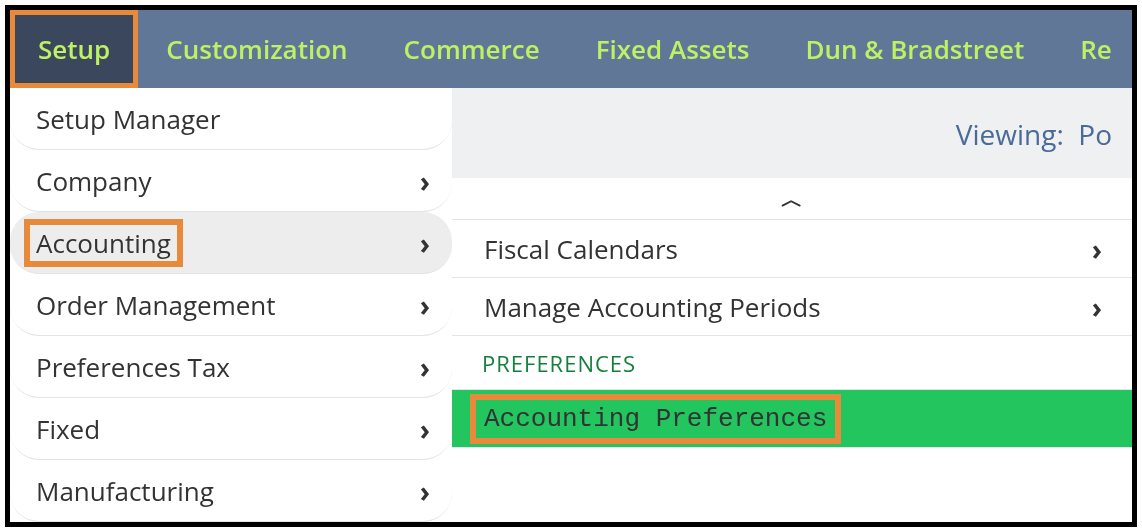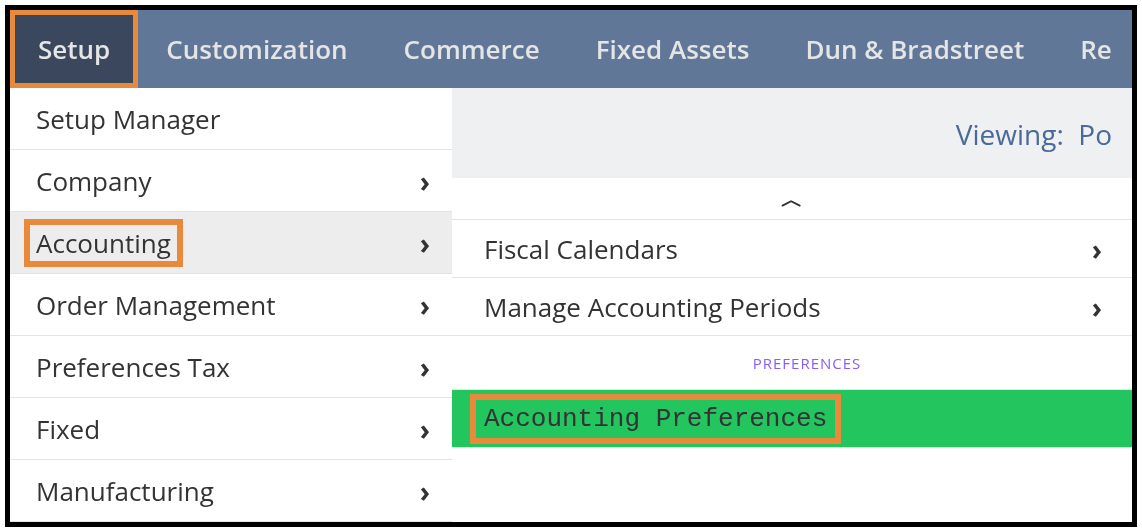--- a/index.html
+++ b/index.html
@@ -18,21 +18,21 @@
       position: relative;
       overflow: hidden;
       background: #fff;
     }
     
     .navbar {
       display: flex;
       align-items: stretch;
       background: #607798;
       height: 78px;
-      color: #e5e5e5;
+      color: #bef264;
       font-size: 26px;
       font-weight: 600;
       white-space: nowrap;
       overflow: hidden;
       text-align: center;
     }
     .nav-item {
       display: flex;
       align-items: center;
       padding: 16px 28px;
@@ -75,20 +75,21 @@
     }
     .menu1 .mitem {
       display: flex;
       align-items: center;
       justify-content: space-between;
       height: 62px;
       padding: 0 22px 0 26px;
       border-bottom: 1px solid #e1e4e8;
       cursor: pointer;
       position: relative;
+      border-radius: 29px;
     }
     .menu1 .mitem.hover {
       background: #ededed;
     }
     .menu1 .mitem .label-wrap {
       position: relative;
       display: inline-block;
     }
     .chevron {
       font-size: 28px;
@@ -127,25 +128,24 @@
       height: 58px;
       padding: 0 30px 0 30px;
       border-bottom: 1px solid #e1e4e8;
       cursor: pointer;
     }
     .menu2 .section-h {
       height: 54px;
       display: flex;
       align-items: center;
       padding-left: 30px;
-      font-size: 15px;
+      font-size: 22px;
       letter-spacing: 1px;
-      color: #8b5cf6;
-      border-bottom: 1px solid #e1e4e8;
-      justify-content: center;
+      color: #15803d;
+      border-bottom: 1px solid #e1e4e8;
     }
     .menu2 .sitem.hover {
       background: #22c55e;
       font-family: Liberation Mono, monospace;
     }
     .menu2 .sitem .label-wrap {
       position: relative;
       display: inline-block;
       padding: 4px 2px;
     }

